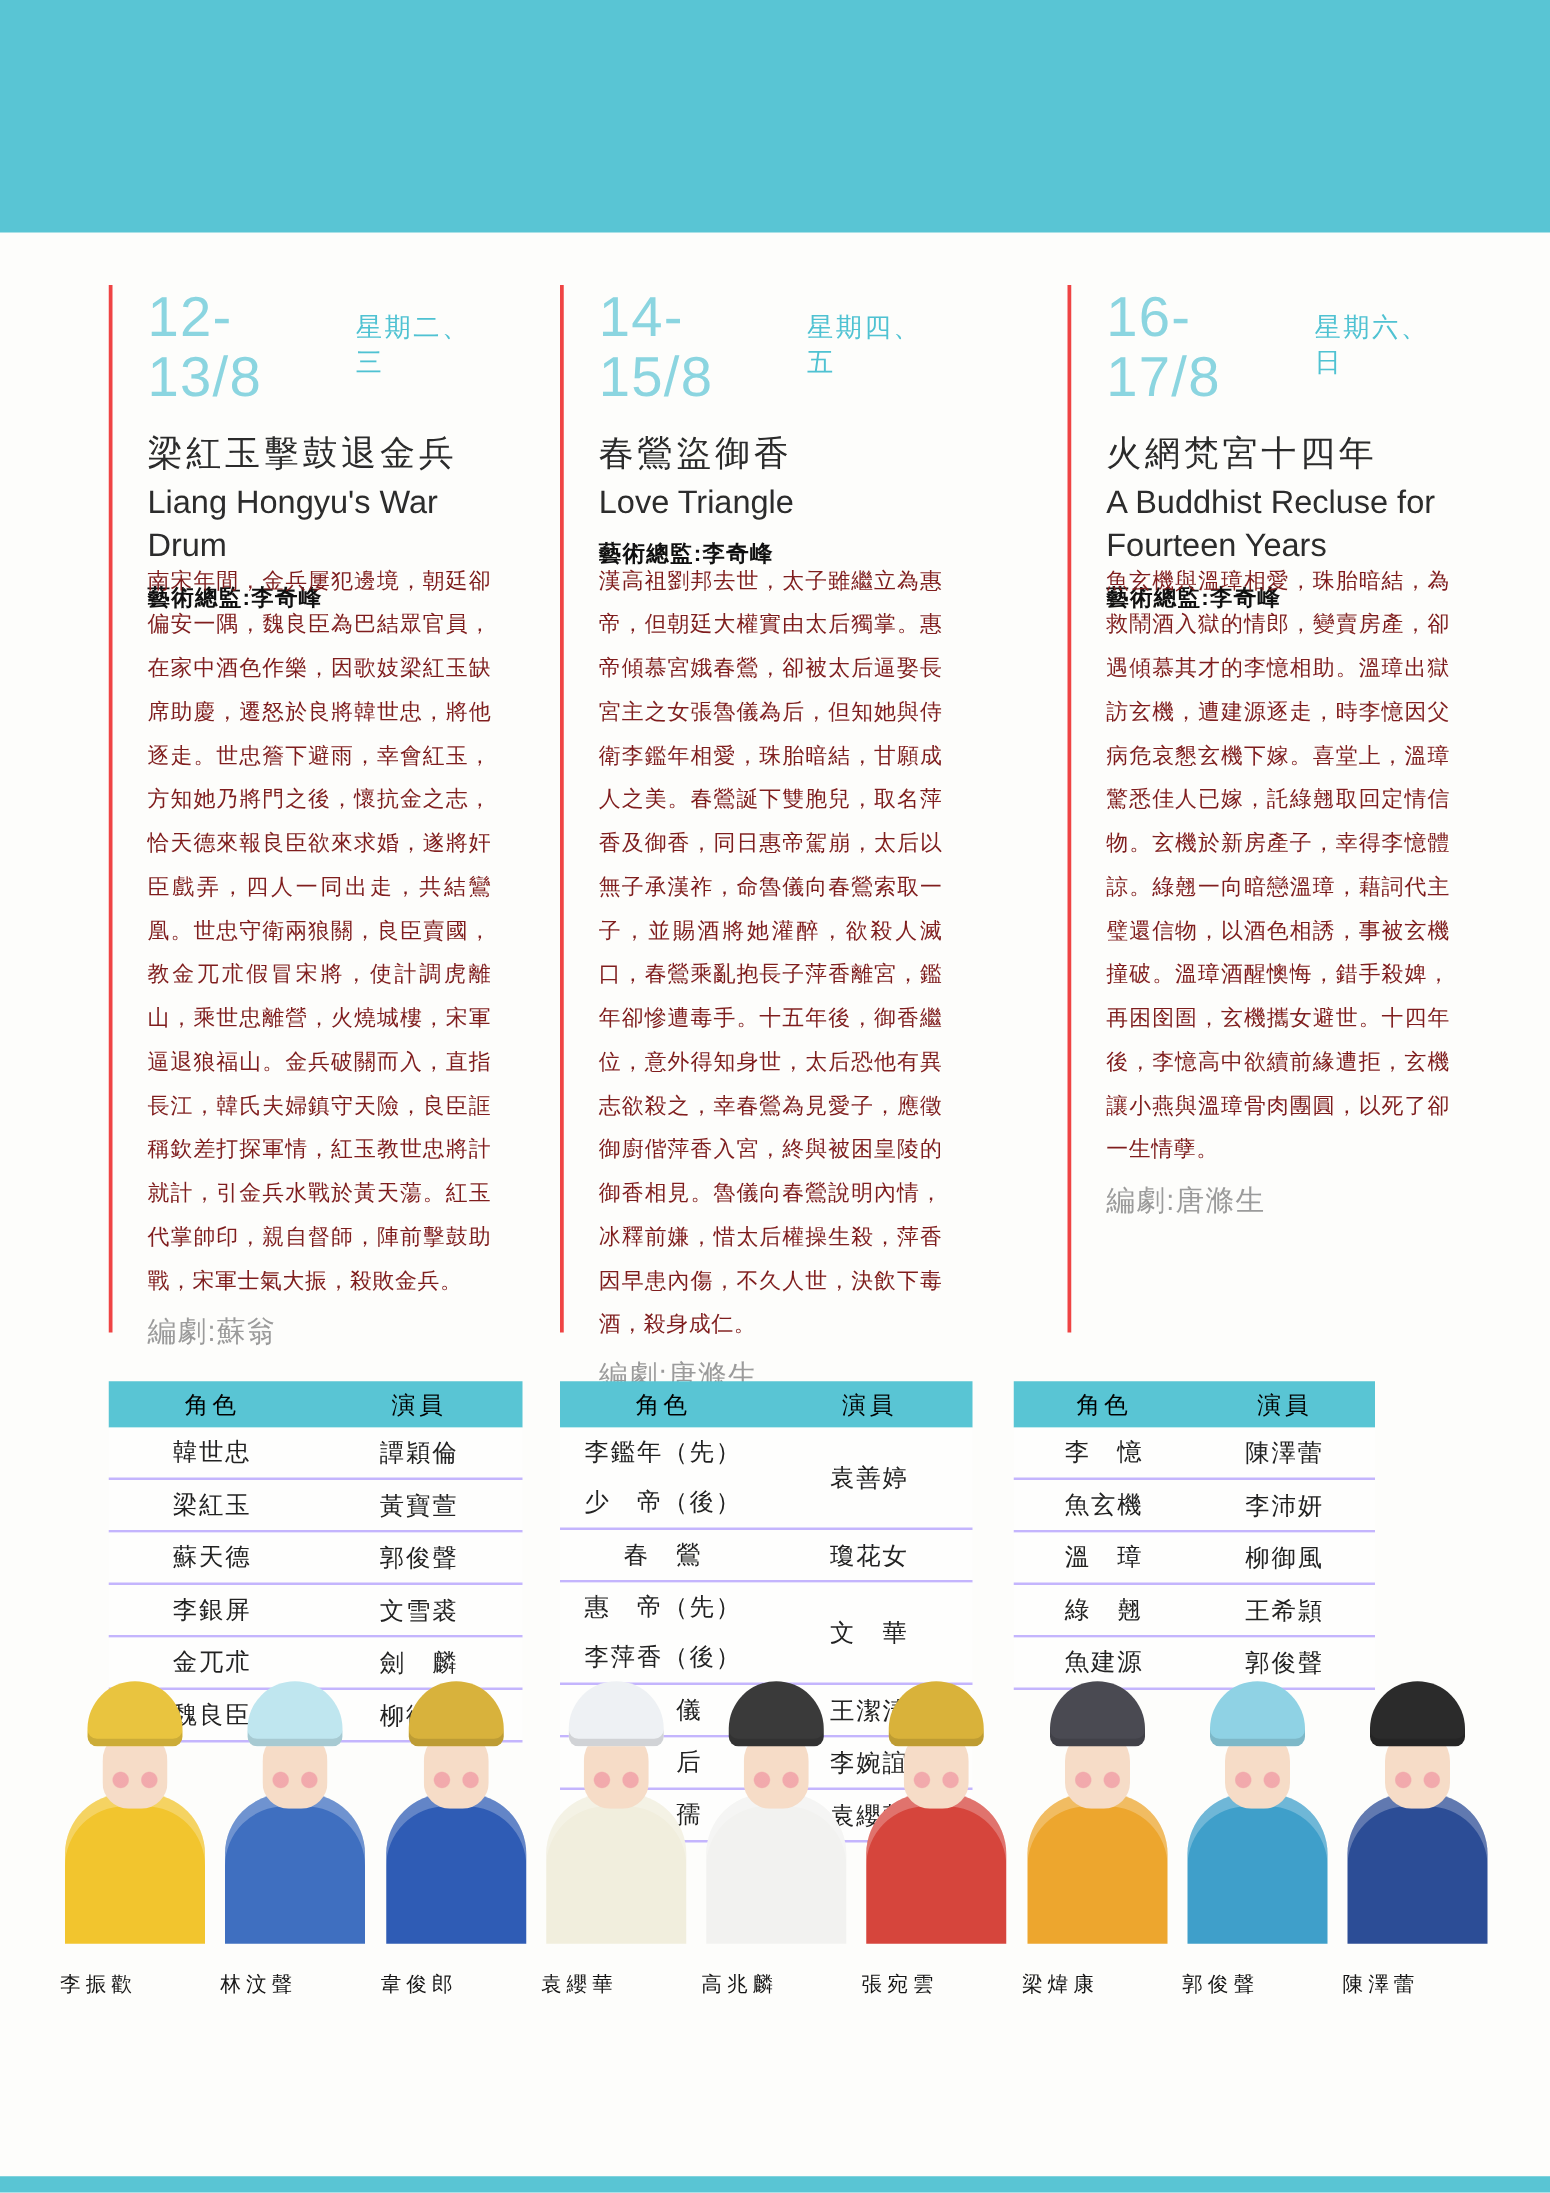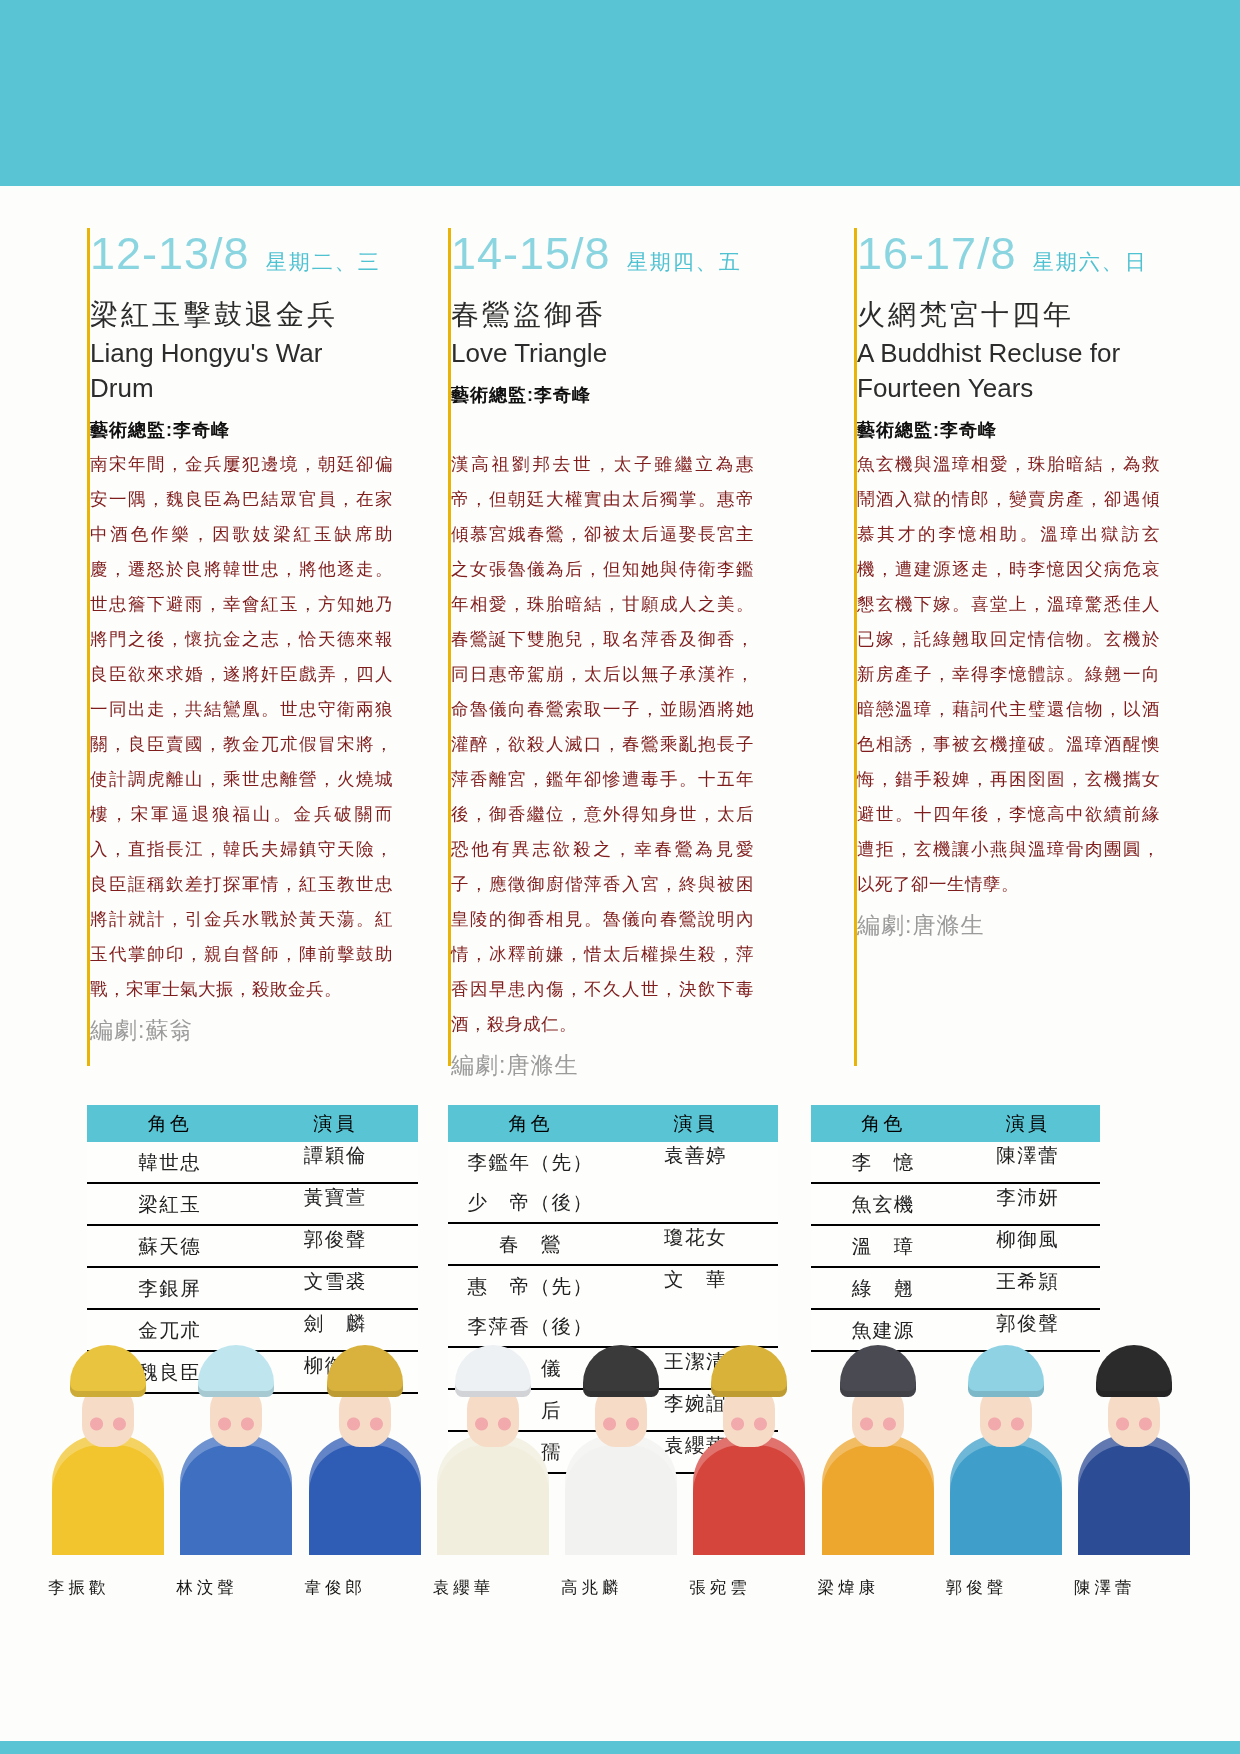--- a/index.html
+++ b/index.html
@@ -5,42 +5,42 @@
   * { margin:0; padding:0; box-sizing:border-box; }
   html,body { background:#ffffff; }
   body {
     width:1240px; height:1754px; position:relative; overflow:hidden;
     font-family:"Liberation Sans", sans-serif; color:#1c1c1c; background:#fdfdfb;
   }
   .top-band { position:absolute; top:0; left:0; width:1240px; height:186px; background:var(--accent,#59c5d4); }
   .bottom-band { position:absolute; bottom:0; left:0; width:1240px; height:13px; background:var(--accent,#59c5d4); }
 
   
-  .show-column { position:absolute; top:228px; height:838px; border-left:3px solid #eab308; padding-left:0; }
+  .show-column { position:absolute; top:228px; height:838px; border-left:3px solid #ef4444; padding-left:28px; }
   #show-0 { left:87px;  width:306px; }
   #show-1 { left:448px; width:306px; }
   #show-2 { left:854px; width:306px; }
   .col-header { height:217px; }
   .date-row { display:flex; align-items:baseline; gap:16px; margin-top:2px; }
   .dates { font-size:45px; font-weight:400; color:#8bd5e0; letter-spacing:1px; line-height:48px; }
   .weekday { font-size:21px; color:#4fc2d2; letter-spacing:2px; }
   .title-zh { font-size:28px; font-weight:400; color:#2b2b2b; letter-spacing:3px; margin-top:20px; line-height:34px; }
   .title-en { font-size:26px; font-weight:300; color:#2c2c2c; line-height:35px; margin-top:4px; }
   .director { font-size:18px; font-weight:700; color:#101010; margin-top:12px; letter-spacing:1px; }
   .synopsis { font-size:17.5px; line-height:35px; text-align:justify; text-justify:inter-ideograph; color:#7f1d1d; letter-spacing:0.5px; }
   .playwright { font-size:23px; color:#9b9b9b; margin-top:8px; letter-spacing:1px; }
 
   
   .cast-table { position:absolute; top:1105px; background:transparent; }
   #cast-0 { left:87px;  width:331px; }
   #cast-1 { left:448px; width:330px; }
   #cast-2 { left:811px; width:289px; }
   .thead { display:flex; background:var(--accent,#59c5d4); height:37px; align-items:center; }
   .th { flex:1; text-align:center; color:#000000; font-size:19px; letter-spacing:3px; }
-  .trow { display:flex; align-items:flex-start; min-height:41px; border-bottom:2px solid #000000; background:rgba(255,255,255,0.6); }
+  .trow { display:flex; align-items:center; min-height:41px; border-bottom:2px solid #c4b5fd; background:rgba(255,255,255,0.6); }
   .trow.tall { min-height:82px; }
   .td { flex:1; font-size:19.5px; color:#222222; text-align:center; letter-spacing:1.5px; }
   .role-line { line-height:40px; }
 
   
   .photo-strip { position:absolute; left:48px; top:1345px; width:1146px; display:flex; justify-content:space-between; align-items:flex-end; }
   .photo { display:flex; flex-direction:column; width:120px; }
   .figure { display:flex; flex-direction:column; align-items:center; }
   .headdress { width:76px; height:52px; border-radius:40px 40px 8px 8px; margin-bottom:-14px; position:relative; z-index:2; box-shadow:inset 0 -6px 0 rgba(0,0,0,0.12); }
   .face { width:52px; height:64px; border-radius:26px 26px 21px 21px; z-index:1;

